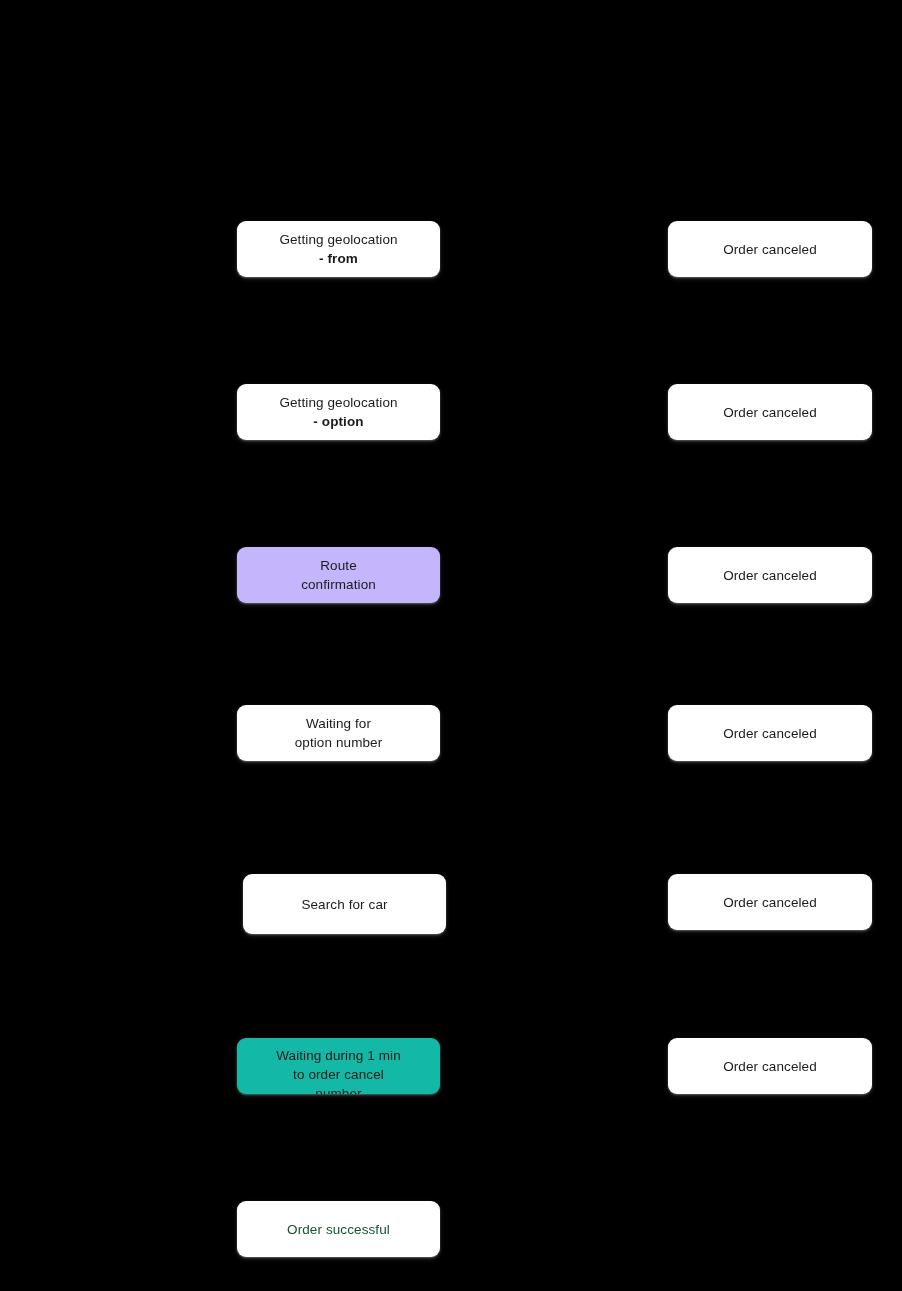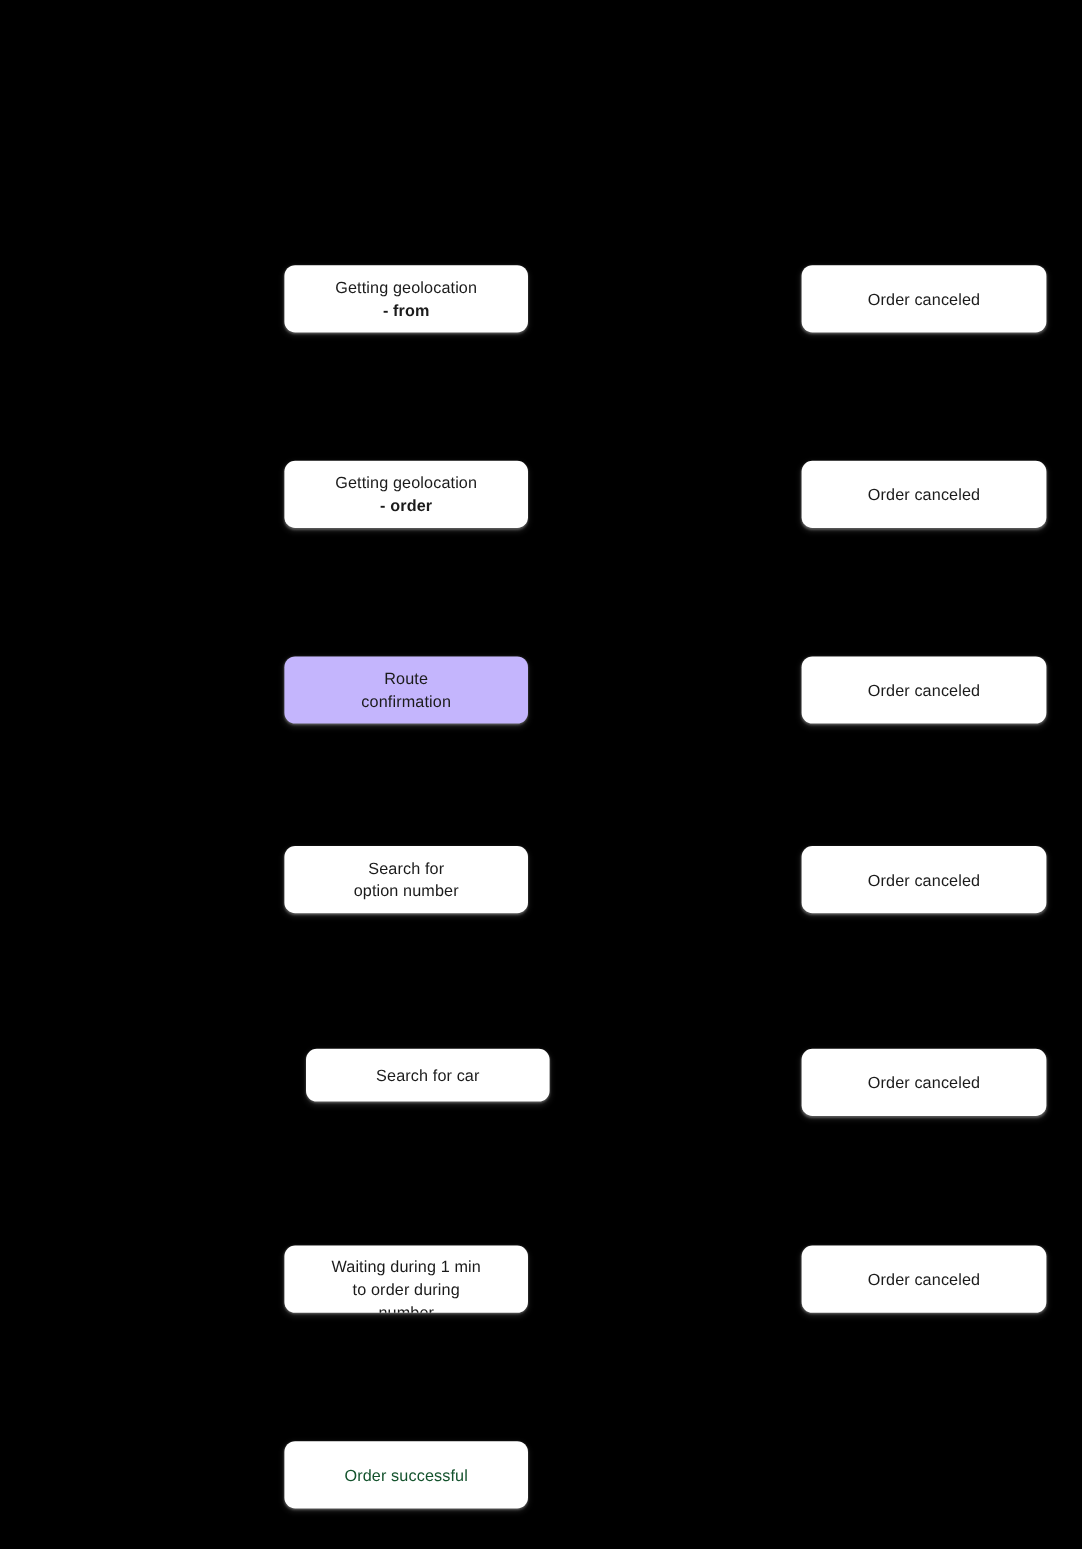--- a/index.html
+++ b/index.html
@@ -53,33 +53,33 @@
 </style>
 </head>
 <body>
 
 <div id="canvas">
 
 <div class="node" style="left: 237px; top: 221px; width: 203px; height: 56px; background: rgb(255, 255, 255);">
       <span class="node-label" style="color: rgb(27, 27, 27);"><span>Getting geolocation</span><br><span class="line-bold">- from</span></span>
     </div>
     <div class="node" style="left: 237px; top: 384px; width: 203px; height: 56px; background: rgb(255, 255, 255);">
-      <span class="node-label" style="color: rgb(27, 27, 27);"><span>Getting geolocation</span><br><span class="line-bold">- order</span></span>
+      <span class="node-label" style="color: rgb(27, 27, 27);"><span>Getting geolocation</span><br><span class="line-bold">- option</span></span>
     </div>
     <div class="node" style="left: 237px; top: 547px; width: 203px; height: 56px; background: #c4b5fd;">
       <span class="node-label" style="color: rgb(27, 27, 27);"><span>Route</span><br><span>confirmation</span></span>
     </div>
     <div class="node" style="left: 237px; top: 705px; width: 203px; height: 56px; background: rgb(255, 255, 255);">
-      <span class="node-label" style="color: rgb(27, 27, 27);"><span>Search for</span><br><span>option number</span></span>
+      <span class="node-label" style="color: rgb(27, 27, 27);"><span>Waiting for</span><br><span>option number</span></span>
     </div>
-    <div class="node" style="left: 255px; top: 874px; width: 203px; height: 44px; background: rgb(255, 255, 255);">
+    <div class="node" style="left: 243px; top: 874px; width: 203px; height: 60px; background: rgb(255, 255, 255);">
       <span class="node-label" style="color: rgb(27, 27, 27);"><span>Search for car</span></span>
     </div>
-    <div class="node clipped" style="left: 237px; top: 1038px; width: 203px; height: 56px; background: #ffffff;">
-      <span class="node-label" style="color: rgb(27, 27, 27);"><span>Waiting during 1 min</span><br><span>to order during</span><br><span>number</span></span>
+    <div class="node clipped" style="left: 237px; top: 1038px; width: 203px; height: 56px; background: #14b8a6;">
+      <span class="node-label" style="color: rgb(27, 27, 27);"><span>Waiting during 1 min</span><br><span>to order cancel</span><br><span>number</span></span>
     </div>
     <div class="node" style="left: 237px; top: 1201px; width: 203px; height: 56px; background: rgb(255, 255, 255);">
       <span class="node-label" style="color: #14532d;"><span>Order successful</span></span>
     </div>
     <div class="node" style="left: 668px; top: 221px; width: 204px; height: 56px; background: rgb(255, 255, 255);">
       <span class="node-label" style="color: rgb(27, 27, 27);"><span>Order canceled</span></span>
     </div>
     <div class="node" style="left: 668px; top: 384px; width: 204px; height: 56px; background: rgb(255, 255, 255);">
       <span class="node-label" style="color: rgb(27, 27, 27);"><span>Order canceled</span></span>
     </div>

